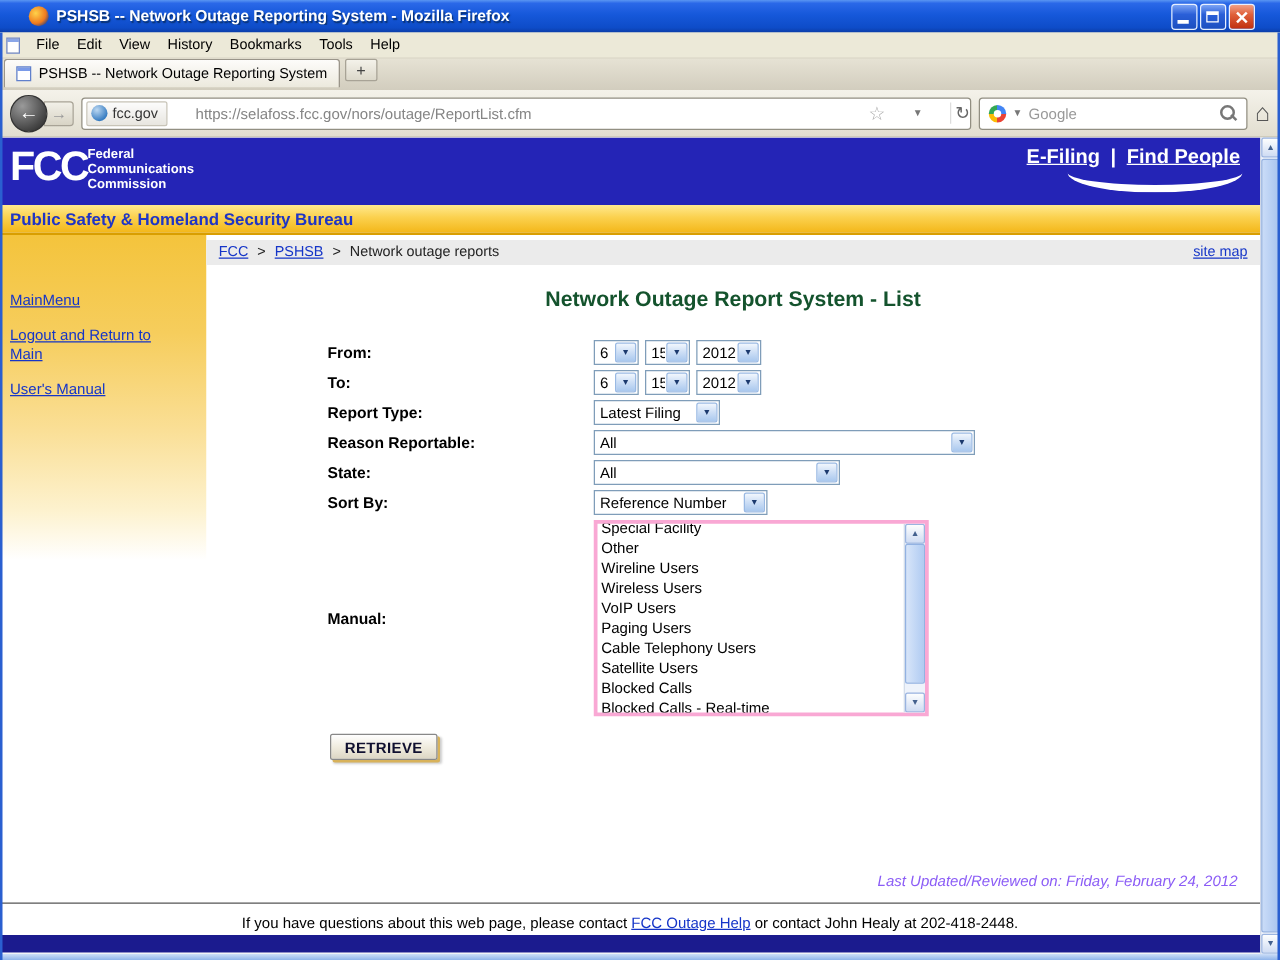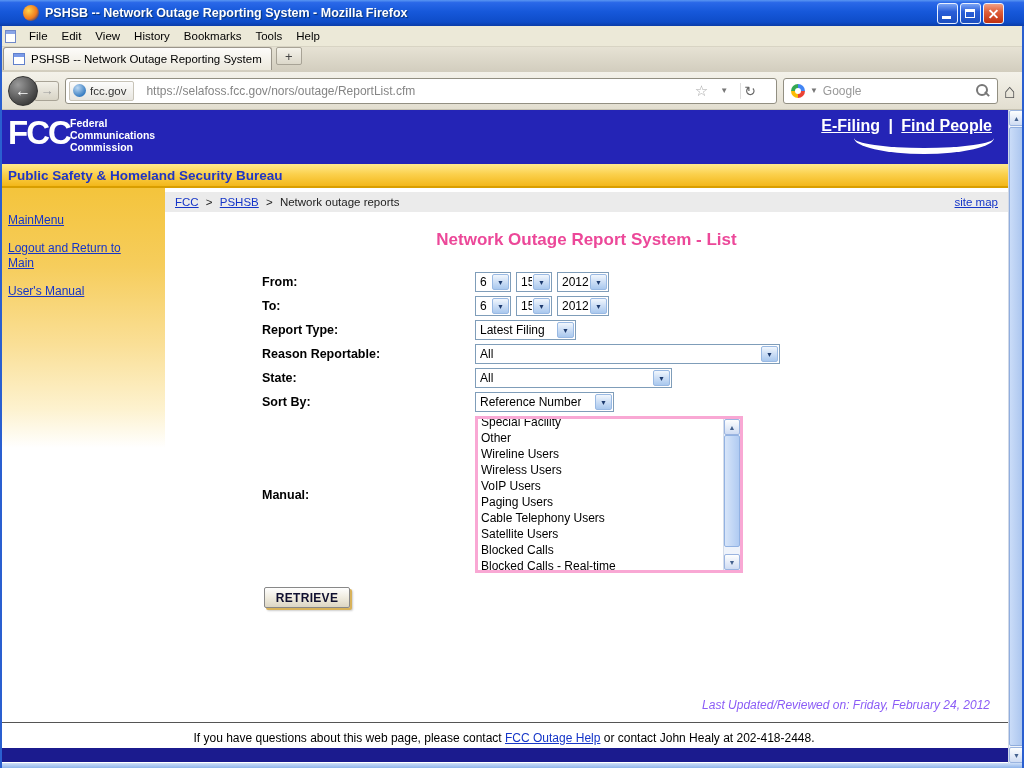--- a/index.html
+++ b/index.html
@@ -39,21 +39,21 @@
     background:linear-gradient(180deg,#f4f2ea,#dcd8ca);border:1px solid #a8a396;border-radius:2px;cursor:pointer}
 
   
   .navbar{position:absolute;top:72px;left:0;right:0;height:38px;display:flex;align-items:center;padding:0 8px;gap:6px;
     background:linear-gradient(180deg,#f4f2ea,#e2ded0);border-bottom:1px solid #c6c2b2}
   .back-btn{width:30px;height:30px;border-radius:50%;z-index:2;display:flex;align-items:center;justify-content:center;
     background:radial-gradient(circle at 32% 28%,#9a9a9a,#4a4a4a 65%,#222);border:1px solid #333;color:#fff;font-size:16px;cursor:pointer}
   .fwd-btn{width:24px;height:20px;margin-left:-9px;display:flex;align-items:center;justify-content:center;color:#999;font-size:13px;
     background:linear-gradient(180deg,#f2f0e8,#d8d4c6);border:1px solid #a8a396;border-radius:0 3px 3px 0;cursor:pointer}
   .urlbar{flex:1;height:26px;min-width:0;background:#fff;border:1px solid #928f82;border-radius:3px;
-    display:flex;align-items:center;padding:0 20px 0 3px;gap:12px}
+    display:flex;align-items:center;padding:0 0 0 3px;gap:22px}
   .identity{display:flex;align-items:center;gap:4px;height:20px;padding:1px 7px 1px 3px;flex:0 0 auto;cursor:pointer;
     background:linear-gradient(180deg,#fcfcfc,#e8e6e0);border:1px solid #c8c4b8;border-radius:2px}
   .globe{width:13px;height:13px;border-radius:50%;background:radial-gradient(circle at 35% 30%,#bcd8f2,#3a7ec2 70%)}
   .identity-label{font-size:11.5px;color:#333}
   .url-text{flex:1;color:#858585;font-size:12px;white-space:nowrap;overflow:hidden}
   .star{font-size:15px;color:#a8a8a8;cursor:pointer}
   .caret{font-size:8px;color:#777;cursor:pointer}
   .reload{font-size:14px;color:#666;cursor:pointer;padding-left:3px;border-left:1px solid #ddd}
   .searchbox{width:215px;height:26px;background:#fff;border:1px solid #928f82;border-radius:3px;
     display:flex;align-items:center;padding:0 7px;gap:5px;flex:0 0 auto}
@@ -76,30 +76,30 @@
   .hdr-links{position:absolute;right:16px;top:7px;font-size:16px;font-weight:bold}
   .hlnk{color:#fff;text-decoration:underline;cursor:pointer}
   .hsep{margin:0 4px}
   .swoosh{position:absolute;right:14px;top:26px;width:140px;height:18px;border-bottom:6px solid #fff;
     border-radius:0 0 70px 70px / 0 0 16px 16px}
 
   .bureau{position:absolute;top:54px;left:0;right:0;height:24px;display:flex;align-items:center;padding-left:8px;
     font-size:13.5px;font-weight:bold;color:#1f35c5;border-bottom:2px solid #d99e00;
     background:linear-gradient(180deg,#ffe98e 0%,#fbd14e 45%,#f3b71a 100%)}
 
-  .sidebar{position:absolute;top:78px;left:0;width:165px;height:260px;padding:25px 8px 0 8px;
+  .sidebar{position:absolute;top:78px;left:0;width:165px;height:260px;padding:45px 8px 0 8px;
     background:linear-gradient(180deg,#f4c43c 0%,#f6cd5c 30%,#fadf96 60%,#fdf2cf 85%,#ffffff 100%)}
   .sb-item{display:block;margin-bottom:13px;font-size:12px;line-height:15px;width:142px}
 
   .breadcrumb{position:absolute;top:82px;left:165px;right:0;height:20px;background:#ebebeb;
     display:flex;justify-content:space-between;align-items:center;padding:0 10px;font-size:11.5px}
   .bc-sep{margin:0 4px;color:#222}
   .bc-current{color:#222}
 
-  .page-title{position:absolute;top:120px;left:165px;right:0;text-align:center;font-size:17px;font-weight:bold;color:#ec4899;
+  .page-title{position:absolute;top:120px;left:165px;right:0;text-align:center;font-size:17px;font-weight:bold;color:#14532d;
     font-family:"Liberation Sans","DejaVu Sans",sans-serif}
 
   .form{position:absolute;top:162px;left:262px;width:740px}
   .frow{display:flex;align-items:center;margin-bottom:4px}
   .flabel{width:213px;flex:0 0 auto;font-weight:bold;font-size:12.5px;color:#000}
   .fctrl{display:flex;align-items:center;gap:5px}
   .xpsel{height:20px;border:1px solid #7f9db9;background:#fff;display:flex;align-items:center;
     justify-content:space-between;font-size:12px;padding-left:4px;cursor:pointer}
   .sval{white-space:nowrap;overflow:hidden}
   .sbtn{width:17px;align-self:stretch;margin:1px;flex:0 0 auto;display:flex;align-items:center;justify-content:center;

